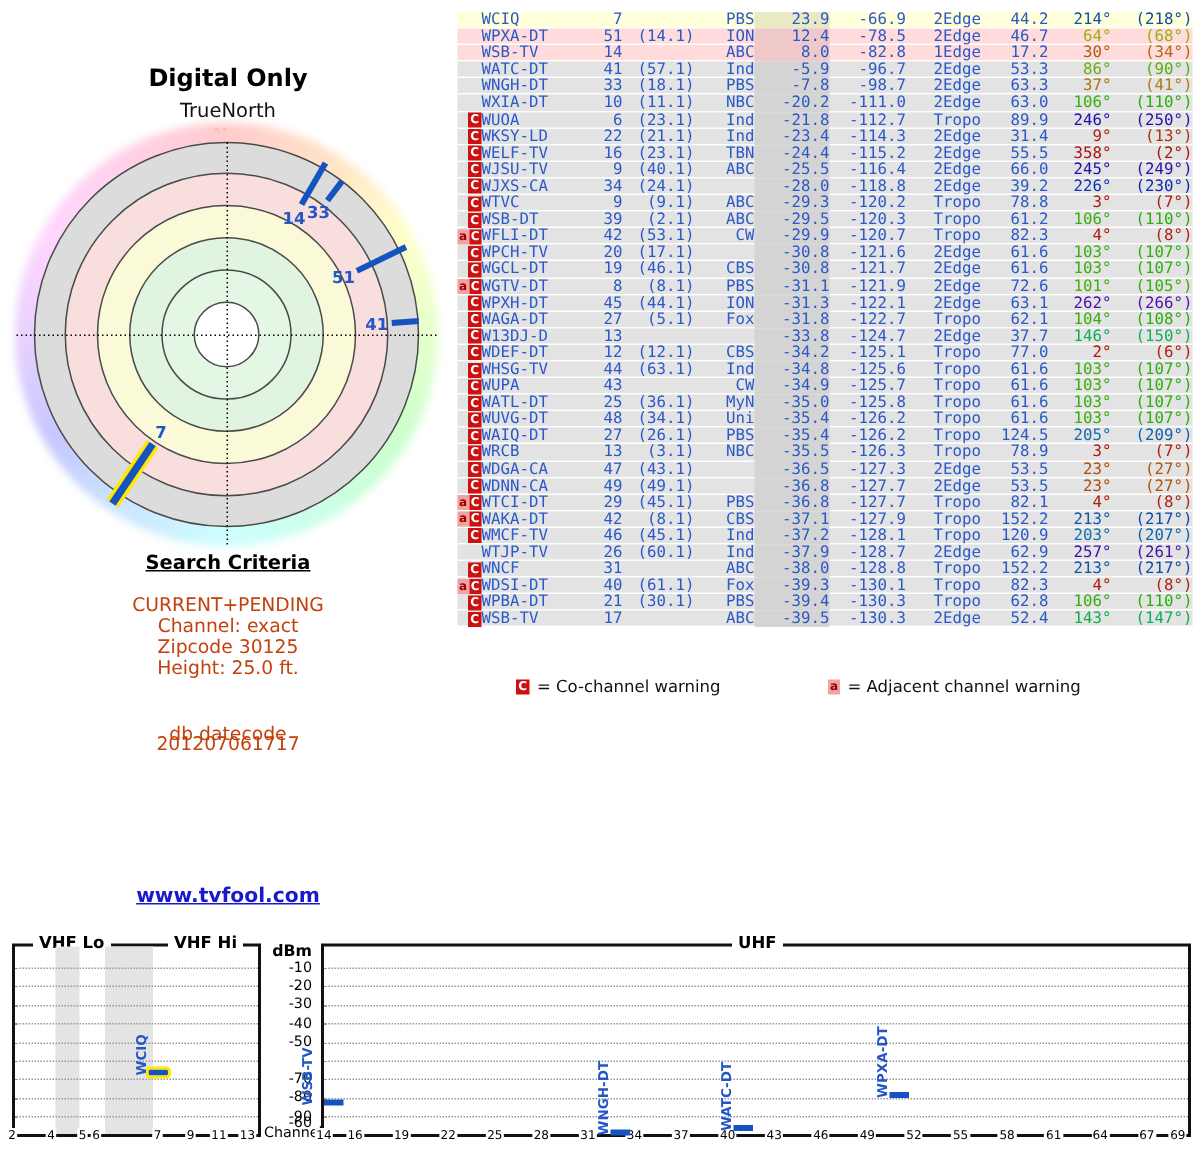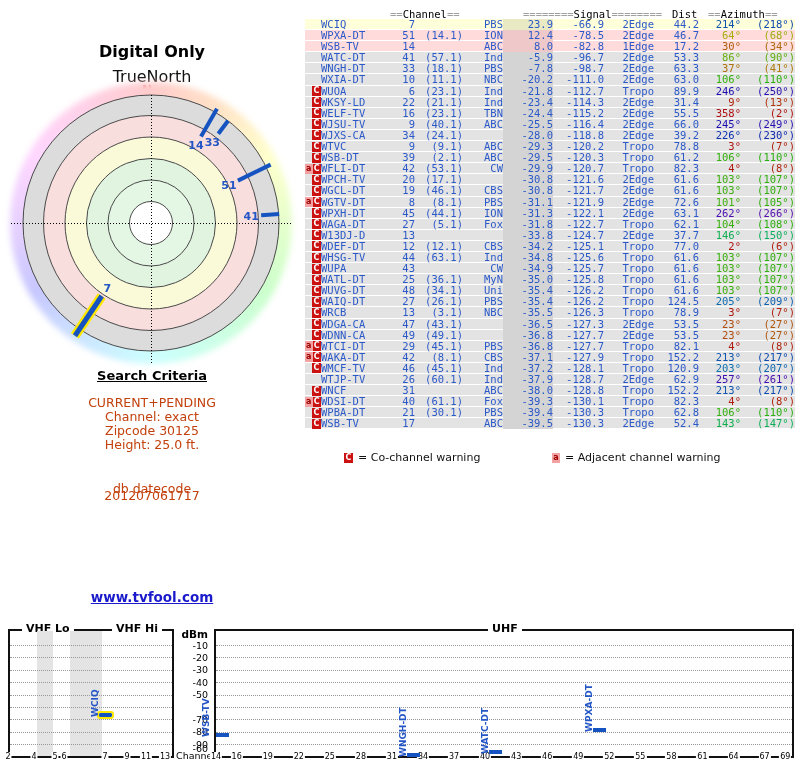--- a/index.html
+++ b/index.html
@@ -8,21 +8,21 @@
   .abs{position:absolute;}
   .ctr{left:0;width:304px;text-align:center;}
   
   #radar-conic{left:10px;top:82px;width:282px;height:282px;border-radius:50%;
     background:conic-gradient(from 0deg,hsl(0,100%,90%),hsl(30,100%,89%),hsl(60,100%,90%),
       hsl(90,100%,90%),hsl(120,100%,90%),hsl(150,100%,90%),hsl(180,100%,90%),
       hsl(210,100%,90%),hsl(240,100%,89%),hsl(270,100%,91%),hsl(300,100%,92%),
       hsl(330,100%,91%),hsl(0,100%,90%));filter:blur(3px);}
   #radar-svg{left:0;top:0;}
   #radar-title{top:42px;font-size:16px;font-weight:bold;color:#000;}
-  #true-north{top:67px;font-size:16px;color:#111;}
+  #true-north{top:67px;font-size:13px;color:#111;}
   #n-letter{top:83px;font-size:12px;font-weight:bold;color:#cc0000;}
   
   #sc-head{top:368px;font-size:13px;font-weight:bold;text-decoration:underline;}
   .scline{font-size:12.5px;color:#c2410c;}
   
   #site-link{top:589px;font-size:13.5px;font-weight:bold;color:#1a1acc;text-decoration:underline;cursor:pointer;}
   
   #tvtable{left:305px;top:8px;width:490px;font-family:"DejaVu Sans Mono",monospace;
            font-size:10.5px;color:#2b59c8;}
   .hdr1{position:relative;height:11px;color:#000;font-size:10.5px;}
@@ -96,26 +96,20 @@
 <div class="abs ctr scline" style="top:395px">CURRENT+PENDING</div>
 <div class="abs ctr scline" style="top:409px">Channel: exact</div>
 <div class="abs ctr scline" style="top:423px">Zipcode 30125</div>
 <div class="abs ctr scline" style="top:437px">Height: 25.0 ft.</div>
 <div class="abs ctr scline" style="top:481px">db datecode</div>
 <div class="abs ctr scline" style="top:488px">201207061717</div>
 
 <a class="abs ctr" id="site-link">www.tvfool.com</a>
 
 <div class="abs" id="tvtable">
-  <div class="hdr1">
-    <span class="gh" style="left:85px"><span class="eq">==</span><span>Channel</span><span class="eq">==</span></span>
-    <span class="gh" style="left:218px"><span class="eq">========</span><span>Signal</span><span class="eq">========</span></span>
-    <span class="gh" style="left:367px"><span>Dist</span></span>
-    <span class="gh" style="left:403px"><span class="eq">==</span><span>Azimuth</span><span class="eq">==</span></span>
-  </div>
   <div id="table-rows">
       <div class="trow bg-y">
         <span class="wc"></span>
         <span class="l">WCIQ</span>
         <span class="r">7</span>
         <span class="r"></span>
         <span class="r">PBS</span>
         <span class="r nmc">23.9</span>
         <span class="r">-66.9</span>
         <span class="r">2Edge</span>

